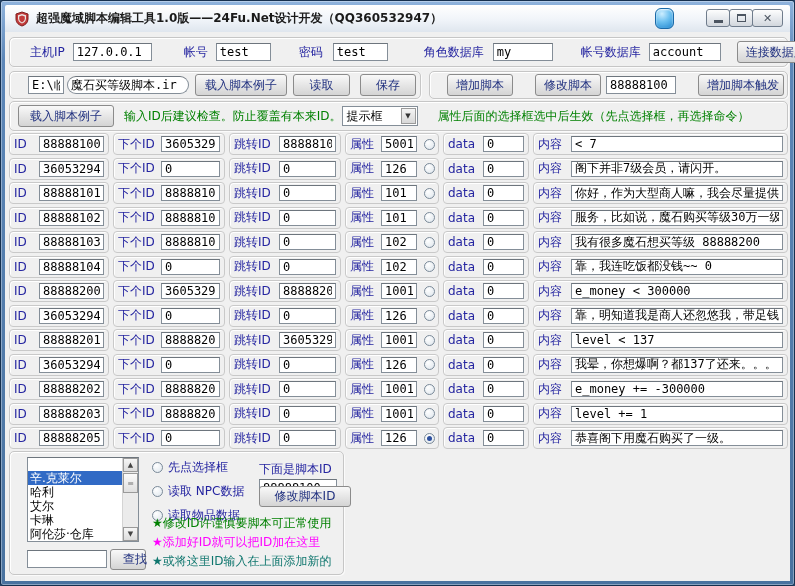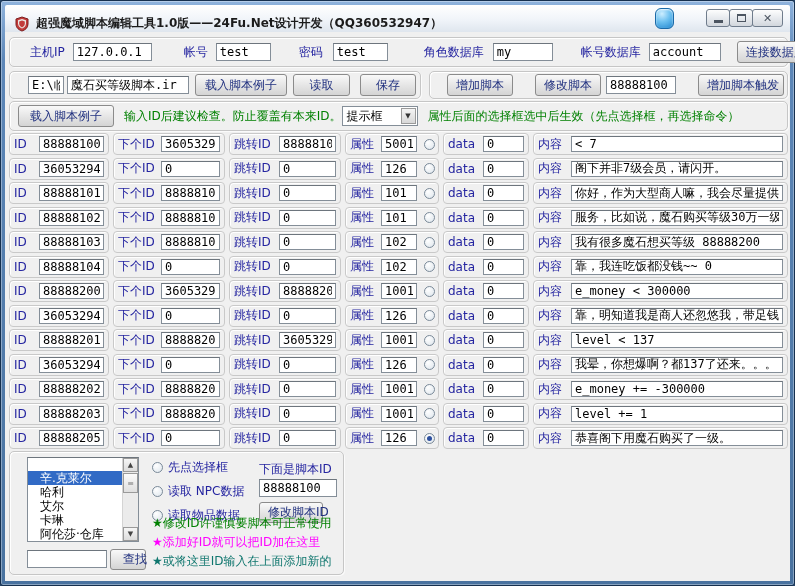--- a/index.html
+++ b/index.html
@@ -2,21 +2,21 @@
 <html><head>
 <meta charset="utf-8">
 <style>
   *{box-sizing:border-box;margin:0;padding:0}
   html,body{width:795px;height:586px}
   body{position:relative;overflow:hidden;font-family:"DejaVu Sans",sans-serif;font-size:12px;background:#29466b}
   .frame{position:absolute;inset:0;border:1px solid #16304f;border-radius:3px;
          background:linear-gradient(180deg,#8fb3dd 0%,#5d87b8 10%,#49729f 100%);
          box-shadow:inset 0 0 0 1px rgba(255,255,255,.35)}
   .titlebar{position:absolute;left:4px;top:4px;right:4px;height:27px;border-radius:2px 2px 0 0;
-            background:linear-gradient(180deg,#ffffff,#f0f4f9 55%,#dfe6ee);display:flex;align-items:flex-end}
+            background:linear-gradient(180deg,#ffffff,#f0f4f9 55%,#dfe6ee);display:flex;align-items:center}
   .app-icon{margin-left:9px;width:16px;height:16px;flex:none}
   .title{margin-left:6px;font-weight:bold;font-size:12px;color:#1b1b1b;white-space:nowrap}
   .gem{position:absolute;left:650px;top:3px;width:19px;height:21px;border-radius:6px;
        background:radial-gradient(circle at 35% 25%,#cdeeff 0%,#6cc0f0 45%,#1f86cf 100%);
        border:1px solid #1a6aa8;box-shadow:inset 0 1px 2px rgba(255,255,255,.9)}
   .winbtns{position:absolute;right:7px;top:4px;display:flex}
   .wbtn{width:24px;height:18px;margin-left:-1px;border:1px solid #6f7c8c;border-radius:3px;
         background:linear-gradient(180deg,#fdfdfd,#e7eaee 50%,#d2d7dd);
         display:flex;align-items:center;justify-content:center}
   .wbtn.close{width:31px}
@@ -65,21 +65,21 @@
          background:radial-gradient(circle at 35% 30%,#ffffff,#dde5ec)}
   .radio.checked::after{content:"";display:block;width:5px;height:5px;margin:2px;border-radius:50%;background:#2d4f9e}
 
   #bl{left:4px;top:419px;width:335px;height:124px}
   #br{left:346px;top:419px;width:437px;height:124px}
   .abs{position:absolute}
 
   .listbox{position:absolute;left:17px;top:5px;width:112px;height:85px;background:#fff;
            border:1px solid #848e98;border-top-color:#6d757d;overflow:hidden}
   .list-items{position:absolute;left:0;top:0;right:16px;bottom:0;padding-top:13px;overflow:hidden}
-  .list-item{height:14px;line-height:14px;padding-left:12px;white-space:nowrap;font-size:12px}
+  .list-item{height:14px;line-height:14px;padding-left:2px;white-space:nowrap;font-size:12px}
   .list-item.sel{background:#316ac5;color:#fff}
   .vscroll{position:absolute;right:0;top:0;bottom:0;width:16px;background:#ebebeb;border-left:1px solid #d4d4d4}
   .sc-btn{position:absolute;left:0;width:15px;height:14px;background:linear-gradient(180deg,#f6f6f6,#dcdcdc);
           border:1px solid #9a9a9a;font-size:7px;color:#444;display:flex;align-items:center;justify-content:center}
   .sc-up{top:0}.sc-dn{bottom:0}
   .sc-thumb{position:absolute;left:0;top:15px;width:15px;height:20px;background:linear-gradient(180deg,#fbfbfb,#dfdfdf);
             border:1px solid #9a9a9a;display:flex;align-items:center;justify-content:center;font-size:8px;color:#777}
 
   .radio-row{position:absolute;display:flex;align-items:center}
   .radio-row .radio{margin-left:0;margin-right:5px}
@@ -122,40 +122,40 @@
       <input class="inp" style="margin-left: 10px; width: 55px;" value="test">
       <span class="lbl" style="margin-left:36px">角色数据库</span>
       <input class="inp" style="margin-left: 9px; width: 60px;" value="my">
       <span class="lbl" style="margin-left:28px">帐号数据库</span>
       <input class="inp" style="margin-left: 8px; width: 72px;" value="account">
       <button class="btn" style="margin-left:16px;width:80px">连接数据库</button>
     </div>
 
     <div class="gbox row-flex" id="row2a">
       <input class="inp" style="margin-left: 18px; width: 36px;" value="E:\临时'">
-      <input class="inp" style="margin-left: 3px; width: 122px;" value="魔石买等级脚本.ir">
+      <input class="inp" style="margin-left: 3px; width: 122px; border-radius: 9px;" value="魔石买等级脚本.ir">
       <button class="btn" style="margin-left:6px;width:92px">载入脚本例子</button>
       <button class="btn" style="margin-left:6px;width:57px">读取</button>
       <button class="btn" style="margin-left:10px;width:56px">保存</button>
     </div>
     <div class="gbox row-flex" id="row2b">
       <button class="btn" style="margin-left:17px;width:66px">增加脚本</button>
       <button class="btn" style="margin-left:22px;width:66px">修改脚本</button>
       <input class="inp" style="margin-left: 5px; width: 70px;" value="88888100">
       <button class="btn" style="margin-left:22px;width:86px">增加脚本触发</button>
     </div>
 
     <div class="gbox row-flex" id="row3">
       <button class="btn" style="margin-left:8px;width:96px">载入脚本例子</button>
       <span class="green" style="margin-left:10px">输入ID后建议检查。防止覆盖有本来ID。</span>
       <div class="dropdown" style="">
         <span>提示框</span>
         <span class="drop-btn">▼</span>
       </div>
-      <span class="green" style="margin-left:10px">属性后面的选择框选中后生效（先点选择框，再选择命令）</span>
+      <span class="green" style="margin-left:20px">属性后面的选择框选中后生效（先点选择框，再选择命令）</span>
     </div>
 
     <div class="grid-col" id="col-id">
         <div class="cell">
           <span class="lbl" style="width: 22px;">ID</span>
           <input class="inp" value="88888100" style="">
         </div>
         <div class="cell">
           <span class="lbl" style="width: 22px;">ID</span>
           <input class="inp" value="360532947" style="">
@@ -511,21 +511,21 @@
       <div class="radio-row" style="left:142px;top:31px">
         <span class="radio"></span>
         <span class="lbl">读取 NPC数据</span>
       </div>
       <div class="radio-row" style="left:142px;top:55px">
         <span class="radio"></span>
         <span class="lbl">读取物品数据</span>
       </div>
       <span class="lbl abs" style="left:249px;top:9px">下面是脚本ID</span>
       <input class="inp abs" style="left: 249px; top: 27px; width: 78px;" value="88888100">
-      <button class="btn abs" style="left:249px;top:50px;width:64px;height:21px">修改脚本ID</button>
+      <button class="btn abs" style="left:249px;top:34px;width:92px;height:21px">修改脚本ID</button>
       <span class="green abs" style="left:142px;top:63px">★修改ID许谨慎要脚本可正常使用</span>
       <span class="magenta abs" style="left:142px;top:82px">★添加好ID就可以把ID加在这里</span>
       <span class="darkred abs" style="left:142px;top:101px">★或将这里ID输入在上面添加新的</span>
       <input class="inp abs" style="left: 17px; top: 98px; width: 80px;">
       <button class="btn abs" style="left:100px;top:97px;width:36px;height:21px;padding:0 12px">查找</button>
     </div>
 
 
   </div>
 </div>

